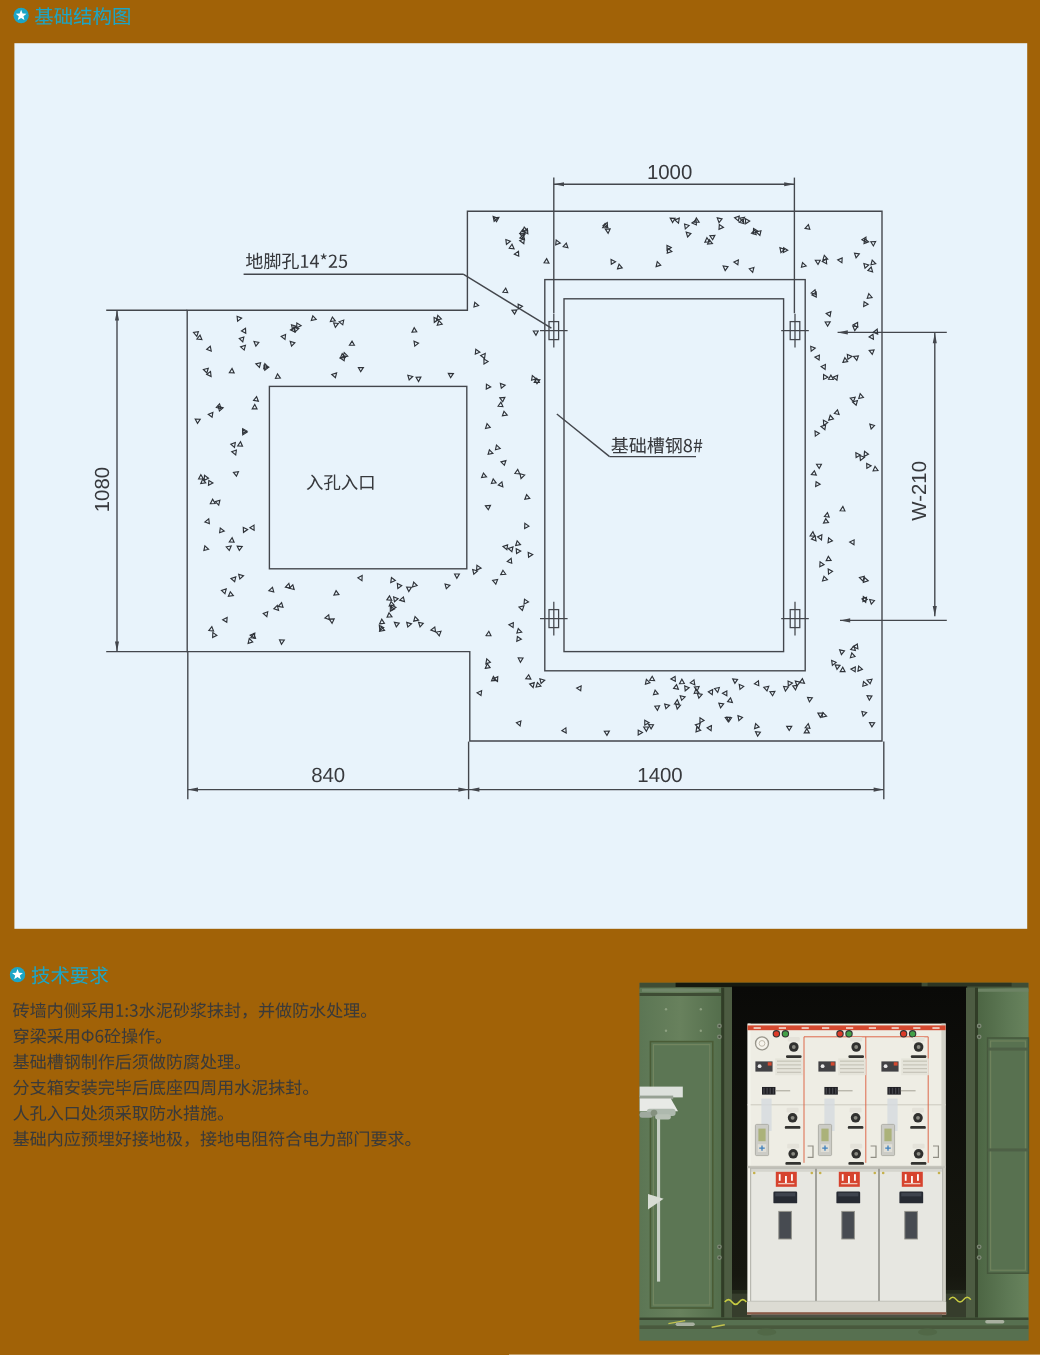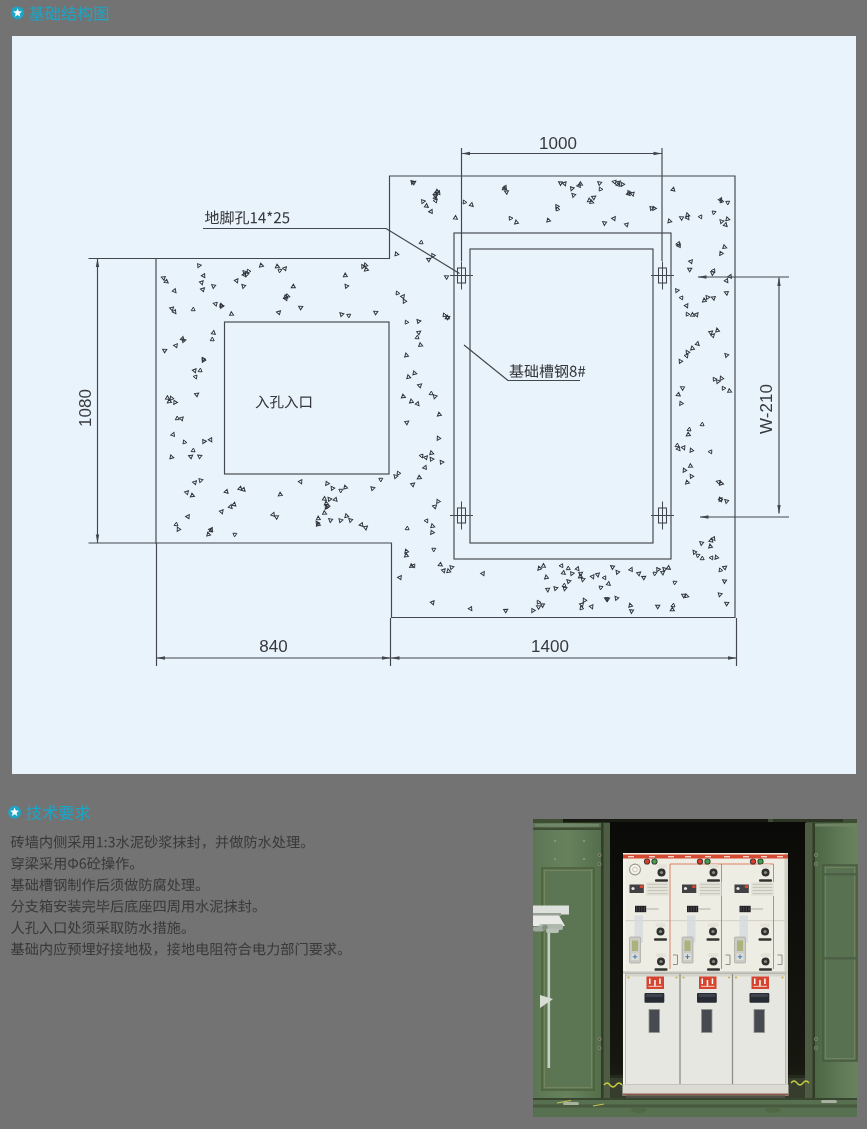--- a/index.html
+++ b/index.html
@@ -1,14 +1,14 @@
 <!DOCTYPE html>
 <html><head><meta charset="utf-8"><style>
 html,body{margin:0;padding:0;background:#fff;}
-#page{position:relative;width:867px;height:1129px;background:#737373;overflow:hidden;}
+#page{position:relative;width:867px;height:1129px;background:#a16207;overflow:hidden;}
 svg{display:block;}
 </style></head><body>
 <div id="page">
 <svg width="867" height="1129" viewBox="0 0 867 1129">
 <defs>
         <path id="g0023" d="M101 0 128 228H40V294H136L157 457H62V523H164L190 727H251L226 523H372L399 727H460L435 523H525V457H427L407 294H502V228H398L371 0H309L336 228H190L163 0ZM198 294H345L365 457H218Z"></path>
         <path id="g002a" d="M155 466 110 499 172 605 63 651 81 704 196 675 206 797H263L273 676L389 704L406 651L296 605L361 499L315 466L235 562Z"></path>
         <path id="g0031" d="M88 0V80H251V619H120V681Q169 690 206 703Q243 716 273 734H347V80H493V0Z"></path>
         <path id="g0032" d="M44 0V56Q158 156 232 239Q306 322 342 393Q378 464 378 526Q378 568 364 600Q350 632 320 651Q291 669 246 669Q201 669 163 645Q125 621 95 585L39 639Q85 689 136 718Q187 747 258 747Q324 747 372 720Q420 693 446 645Q473 596 473 530Q473 458 437 383Q401 309 337 233Q273 156 188 75Q217 78 249 80Q281 83 309 83H508V0Z"></path>
         <path id="g0033" d="M264 -13Q207 -13 163 1Q119 15 86 38Q53 61 29 88L77 150Q110 117 153 92Q196 67 258 67Q301 67 334 83Q367 99 386 129Q404 159 404 200Q404 244 383 276Q362 309 312 326Q263 344 179 344V418Q254 418 298 436Q341 454 360 485Q379 517 379 556Q379 607 347 638Q314 669 258 669Q214 669 176 649Q138 630 107 598L56 660Q98 698 148 722Q198 747 261 747Q324 747 373 725Q421 704 449 662Q477 621 477 562Q477 496 442 452Q406 408 348 387V382Q390 372 425 347Q461 322 481 284Q502 246 502 196Q502 131 470 84Q438 37 384 12Q330 -13 264 -13Z"></path>

